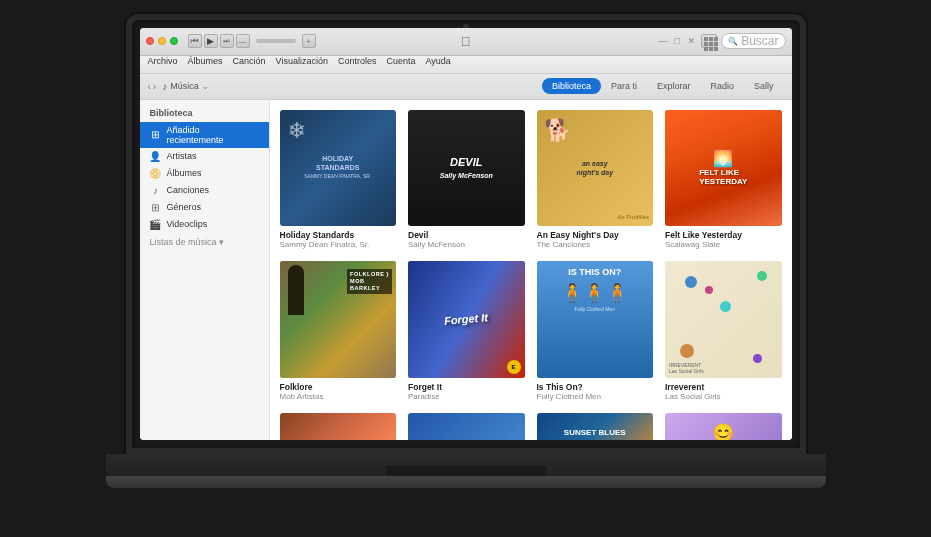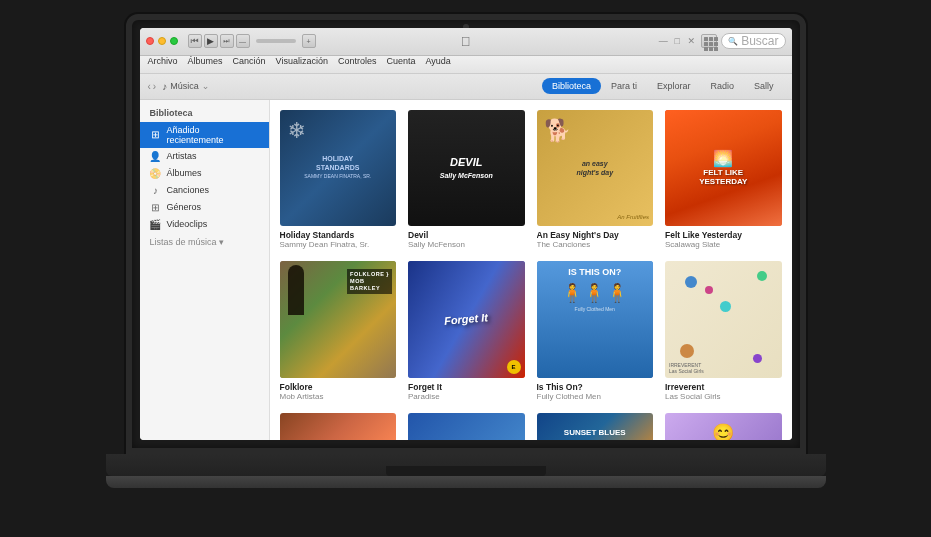--- a/index.html
+++ b/index.html
@@ -425,21 +425,20 @@
       display: flex;
       align-items: flex-end;
       justify-content: center;
       padding-bottom: 6px;
     }
 
     .cover-felt-text {
       font-size: 8px;
       color: white;
       font-weight: bold;
-      text-align: center;
       text-shadow: 1px 1px 2px rgba(0,0,0,0.5);
     }
 
     .cover-folklore {
       background: linear-gradient(135deg, #8B7355 0%, #6B5335 40%, #4a8040 70%, #d4a030 100%);
       display: flex;
       align-items: center;
       justify-content: center;
       flex-direction: column;
       position: relative;

